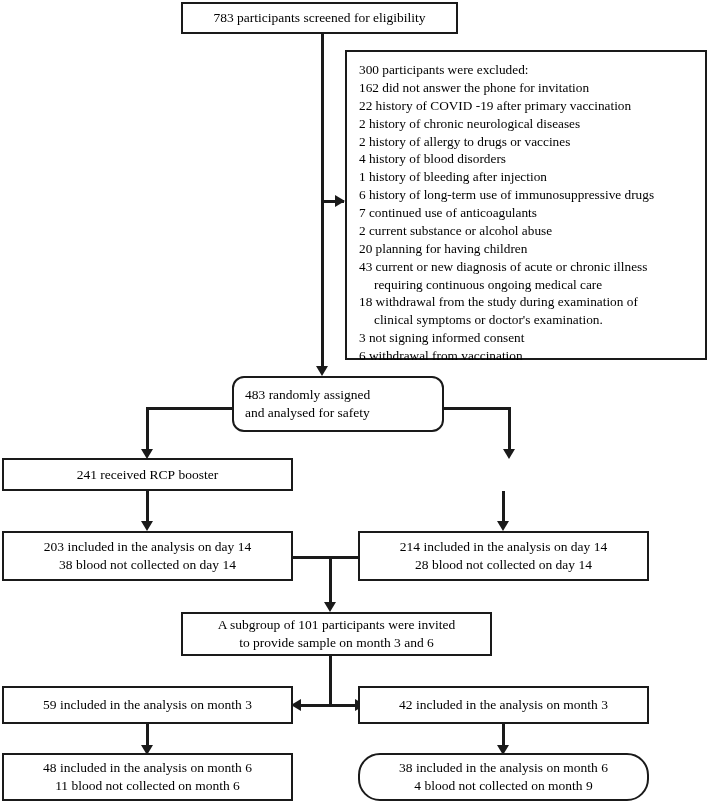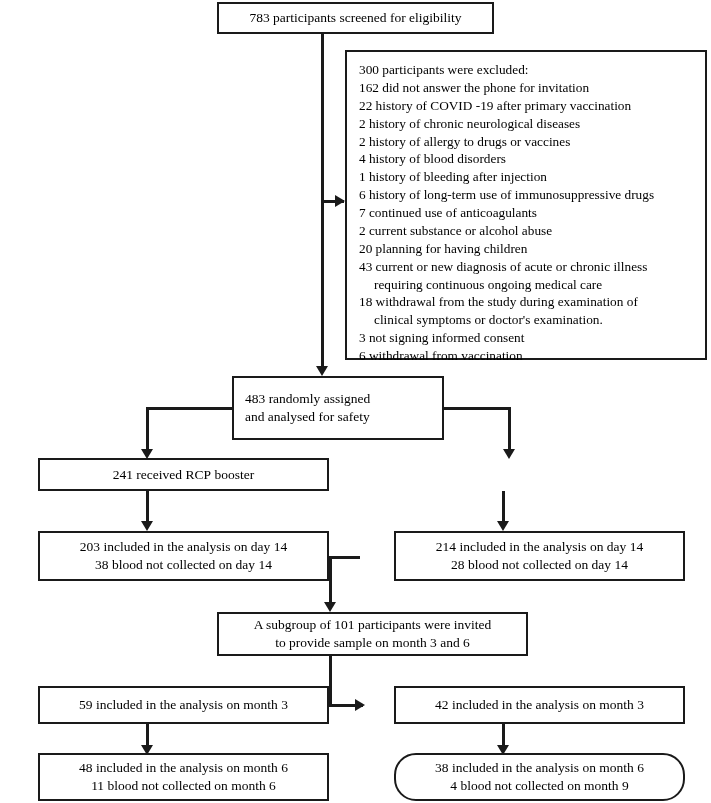--- a/index.html
+++ b/index.html
@@ -26,21 +26,21 @@
     flex-direction: column;
     justify-content: center;
     font-size: 13.5px;
     line-height: 1.32;
     z-index: 3;
   }
   .box.center { align-items: center; text-align: center; }
   .box.left   { align-items: flex-start; text-align: left; }
   .box .line { display: block; white-space: pre; }
   .box.pad-l { padding-left: 11px; padding-right: 6px; }
-  .box.pad-c { padding: 4px 0; margin-left: 36px; }
+  .box.pad-c { padding: 4px 0; }
 
   
   #excl-box {
     padding: 9px 0 9px 12px;
     font-size: 13.3px;
     line-height: 1.345;
     justify-content: flex-start;
     align-items: flex-start;
     text-align: left;
   }
@@ -115,21 +115,21 @@
     <span class="line">2 current substance or alcohol abuse</span>
     <span class="line">20 planning for having children</span>
     <span class="line">43 current or new diagnosis of acute or chronic illness</span>
     <span class="line indent">requiring continuous ongoing medical care</span>
     <span class="line">18 withdrawal from the study during examination of</span>
     <span class="line indent">clinical symptoms or doctor's examination.</span>
     <span class="line">3 not signing informed consent</span>
     <span class="line">6 withdrawal from vaccination</span>
   </div>
 
-  <div class="box left pad-l" id="box-randomized" style="left:232px; top:376px; width:212px; height:64px;">
+  <div class="box left pad-l" id="box-randomized" style="left:232px; top:376px; width:212px; height:56px;border-radius:12px;">
     <span class="line">483 randomly assigned</span>
     <span class="line">and analysed for safety</span>
   </div>
 
   <div class="hline" style="left:146px; top:407px; width:88px; height:3px;"></div>
   <div class="vline" style="left:146px; top:407px; width:3px; height:46px;"></div>
   <div class="arrow-down" style="left:141px; top:449px;"></div>
 
   <div class="hline" style="left:442px; top:407px; width:69px; height:3px;"></div>
   <div class="vline" style="left:508px; top:407px; width:3px; height:46px;"></div>

